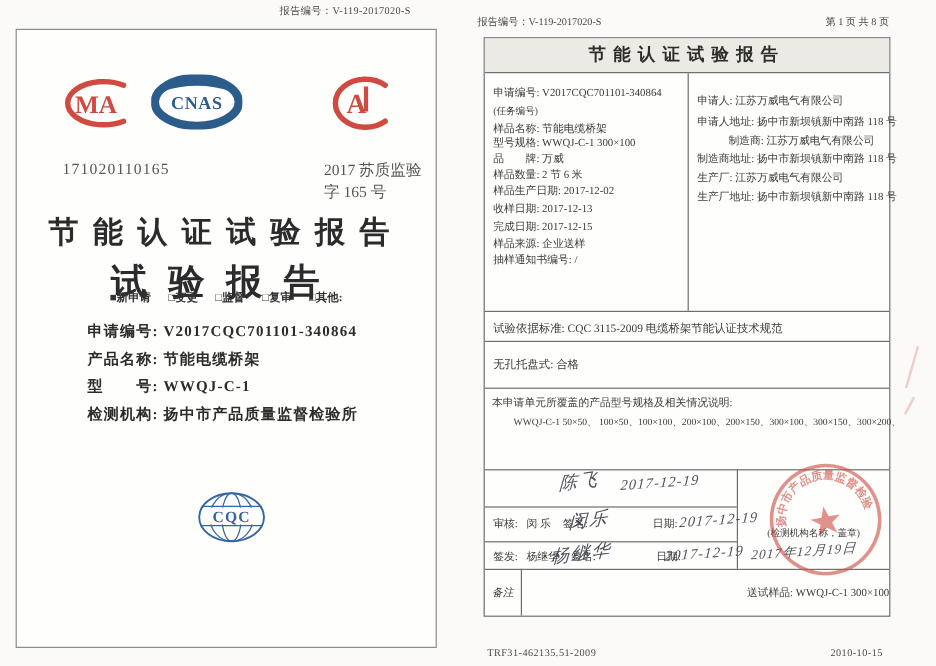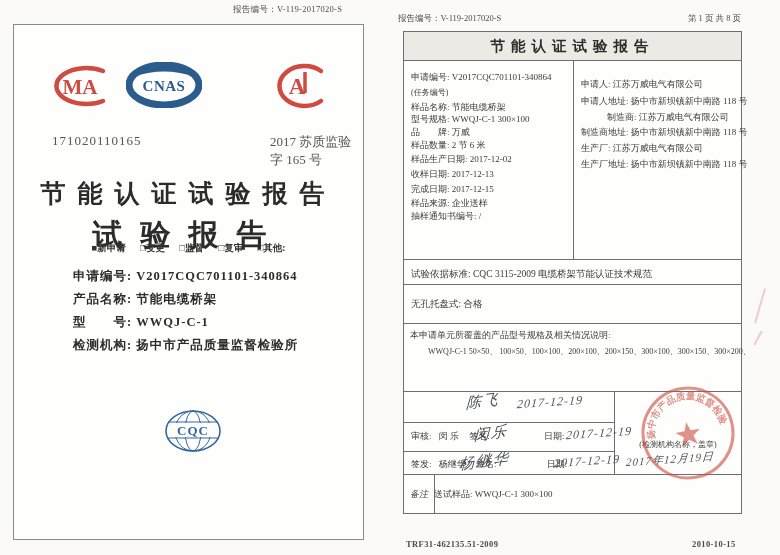--- a/index.html
+++ b/index.html
@@ -27,21 +27,21 @@
             text-align:center;line-height:29px;font-size:14.5px;font-weight:bold;letter-spacing:6px;color:#2c2c2a;}
   .rline{position:absolute;font-size:9px;white-space:nowrap;color:#3a3a38;}
   .small{font-size:8px;}
   .vline{position:absolute;background:#6f6e6a;width:1px;}
   .hline{position:absolute;background:#6f6e6a;height:1px;}
   .hand{font-style:italic;color:#3b3e48;white-space:nowrap;}
   .sig-script{font-size:15px;transform:rotate(-7deg) skewX(-10deg);letter-spacing:2px;opacity:.9;}
   .date-script{font-size:12px;transform:rotate(-4deg) skewX(-8deg);letter-spacing:1px;opacity:.9;}
   .stamp-wrap{position:absolute;left:638px;top:383px;width:100px;height:100px;transform:rotate(-10deg);opacity:.62;}
   .redmark{position:absolute;background:#d06358;opacity:.3;}
-  .footer{font-size:8.5px;color:#4a4a48;letter-spacing:.4px;font-weight:bold;}
+  .footer{font-size:8.5px;color:#4a4a48;letter-spacing:.4px;}
   svg text{font-family:"Liberation Serif","DejaVu Serif",serif;}
 </style>
 </head>
 <body>
 
 <div id="screen">
 
   <div class="abs rep-no" style="left:233px;top:4px;">报告编号：V-119-2017020-S</div>
 
   <div class="lpage">
@@ -162,21 +162,21 @@
     <div class="abs hand date-script" style="left:162px;top:394px;">2017-12-19</div>
     <div class="abs hand sig-script" style="left:55px;top:420px;">杨继华</div>
     <div class="abs hand date-script" style="left:150px;top:422px;">2017-12-19</div>
 
     <div class="rline small" style="left:213px;top:407px;width:122px;text-align:center;white-space:normal;">(检测机构名称，盖章)</div>
     <div class="abs hand date-script" style="left:222px;top:420px;font-size:11px;">2017年12月19日</div>
 
     <div class="hline" style="left:0;top:442px;width:337px;"></div>
     <div class="vline" style="left:30px;top:442px;height:39px;"></div>
     <div class="rline" style="left:0;top:456px;width:30px;text-align:center;font-style:italic;">备注</div>
-    <div class="rline" style="left:30px;top:456px;width:307px;text-align:left;">送试样品: WWQJ-C-1 300×100</div>
+    <div class="rline" style="left:30px;top:456px;width:307px;text-align:right;">送试样品: WWQJ-C-1 300×100</div>
   </div>
 
   <div class="stamp-wrap">
     <svg width="100" height="100" viewBox="0 0 100 100">
       <defs>
           <path id="arcT" d="M 16 50 A 34 34 0 1 1 84 50"></path>
         </defs>
       <circle cx="50" cy="50" r="45" fill="none" stroke="#cd4f44" stroke-width="3"></circle>
       <polygon points="50,39 53.1,47.8 62.4,47.9 54.9,53.4 57.7,62.3 50,56.9 42.3,62.3 45.1,53.4 37.6,47.9 46.9,47.8" fill="#cd4f44"></polygon>
       <text font-size="9.5" fill="#cd4f44" font-weight="bold">

